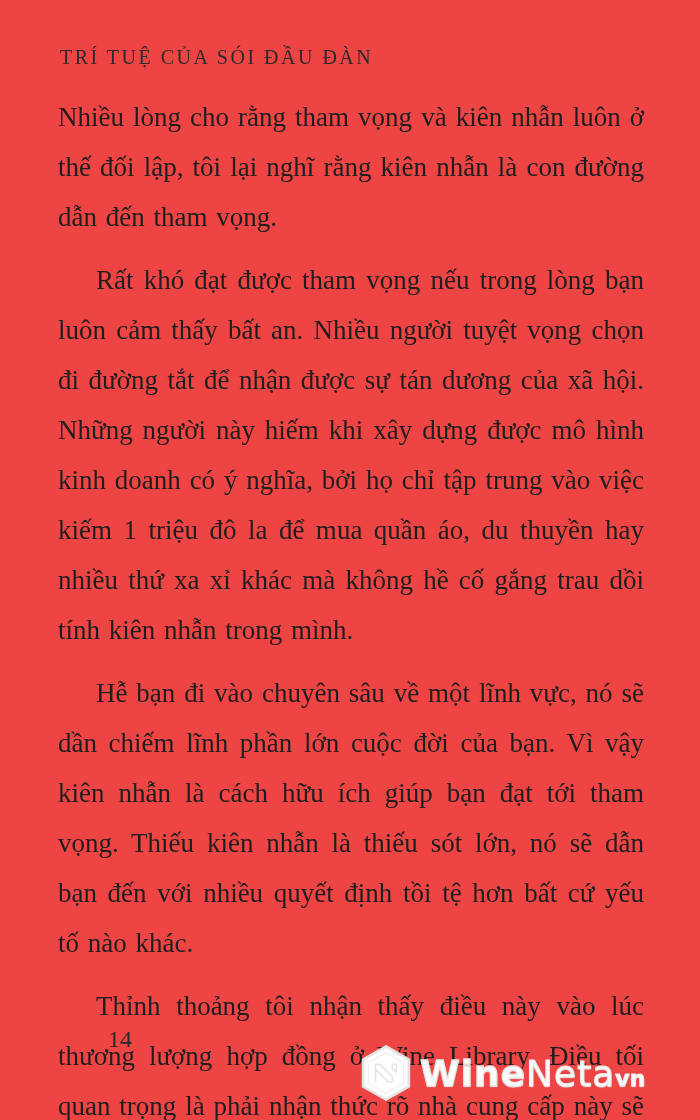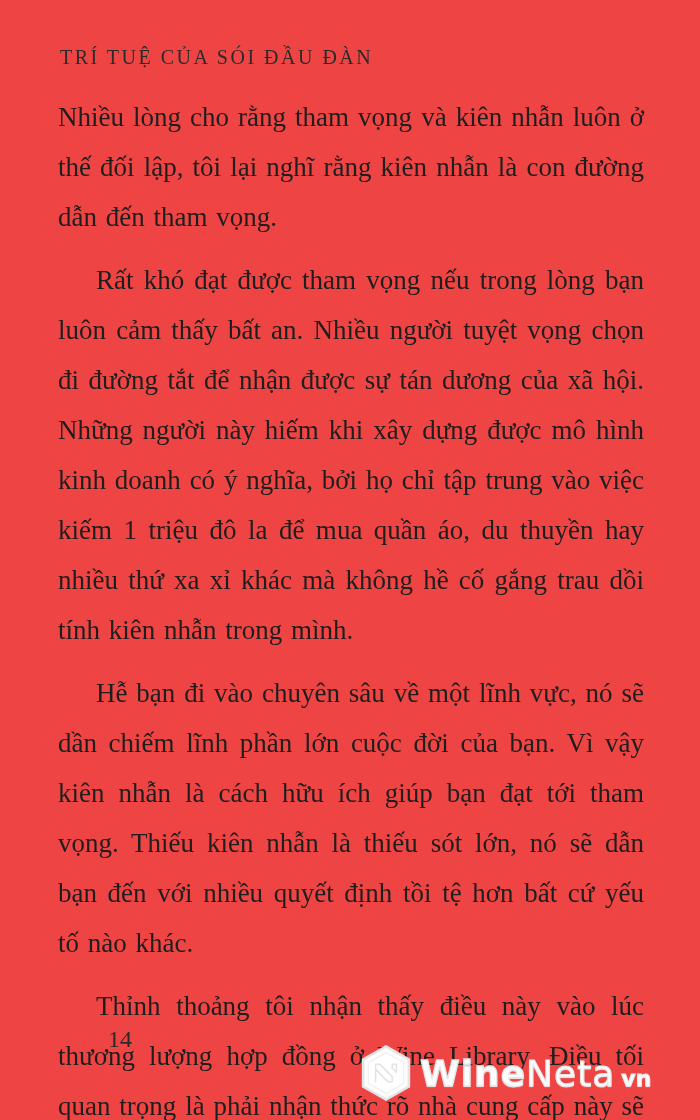--- a/index.html
+++ b/index.html
@@ -84,21 +84,20 @@
   .wm-books {
     font-weight: 400;
     -webkit-text-stroke: 1.1px #e7e7e7;
   }
   .wm-tld {
     font-size: 22px;
     font-weight: 700;
     color: #fdfdfd;
     -webkit-text-stroke: 1px #e7e7e7;
     text-shadow: 0 1px 1px #efefef;
-    margin-left: 6px;
   }
 </style>
 </head>
 <body>
 
 <div class="page">
 
   <div class="running-head">TRÍ TUỆ CỦA SÓI ĐẦU ĐÀN</div>
 
   <div class="body-text">

